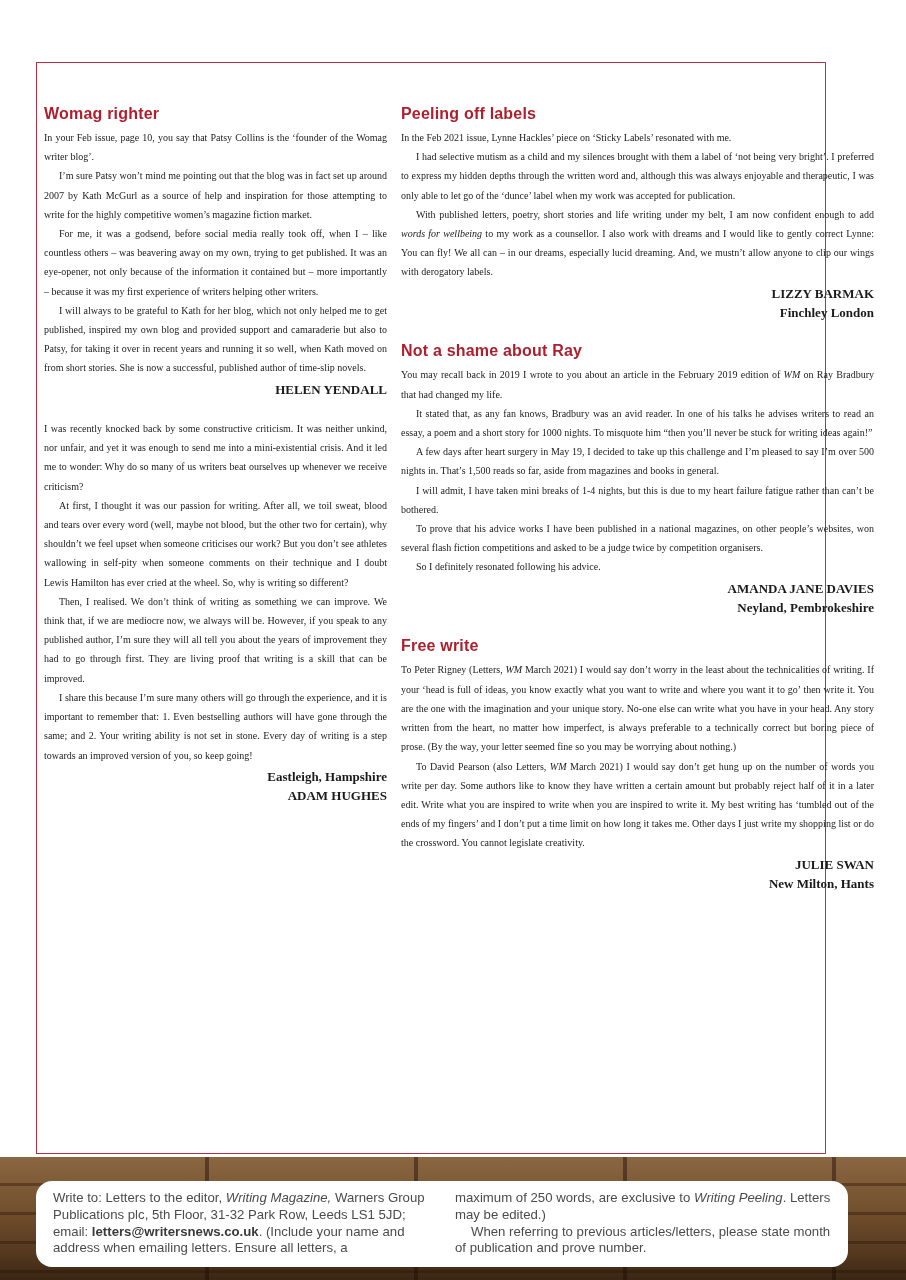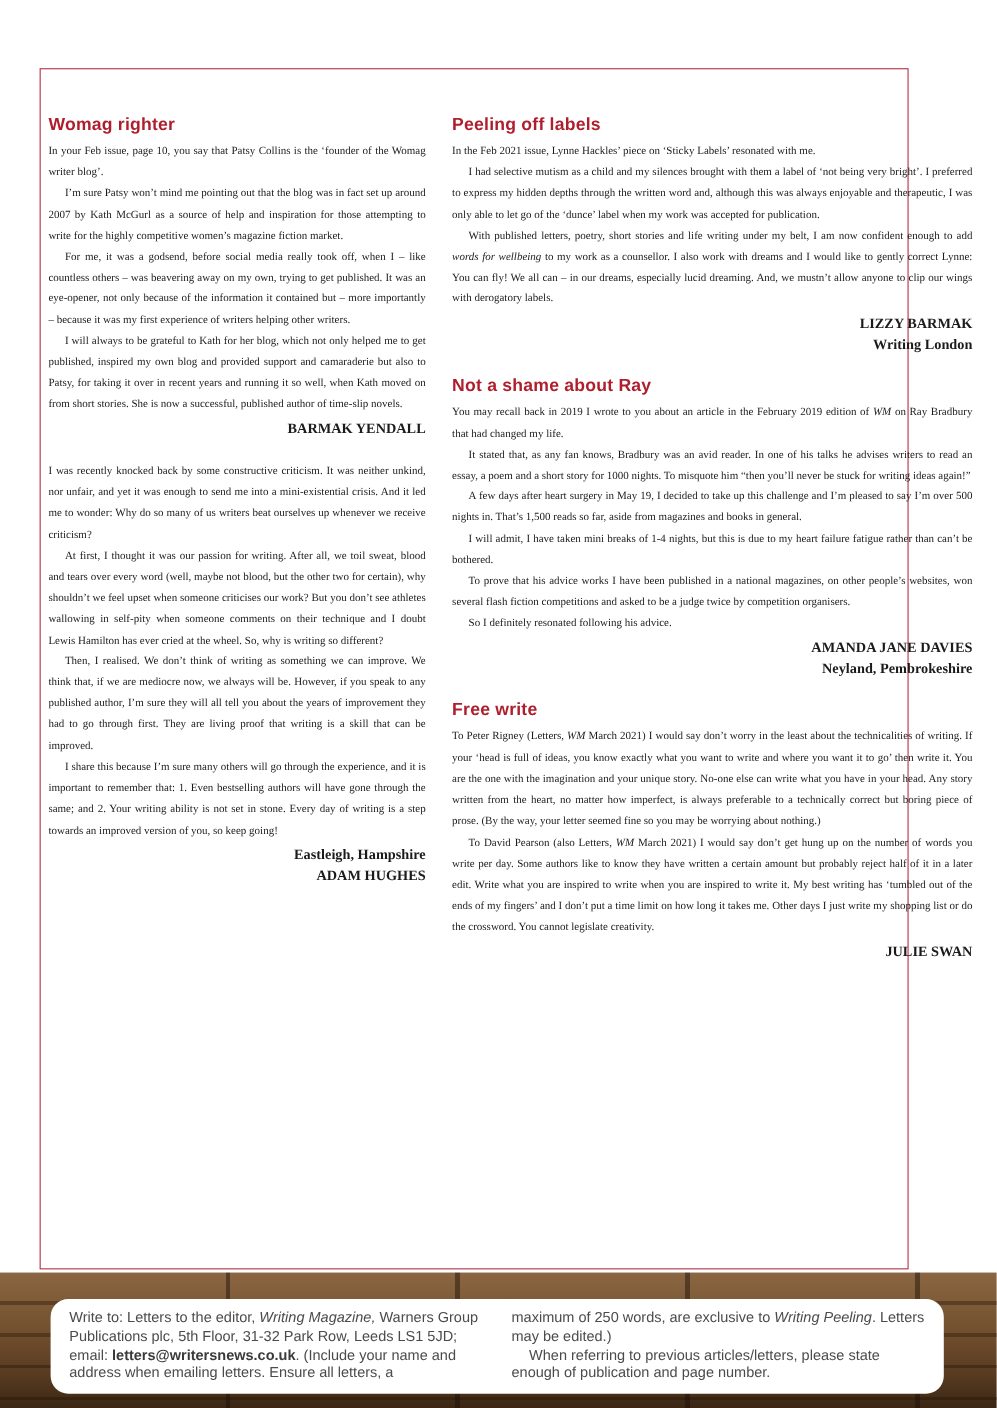--- a/index.html
+++ b/index.html
@@ -13,21 +13,21 @@
   }
 
   .letters-frame {
     position: absolute;
     left: 36px; top: 62px;
     width: 790px; height: 1092px;
     border: 1px solid #b23044;
   }
   .col { position: absolute; top: 42px; }
   .col-left  { left: 7px;   width: 343px; }
-  .col-right { left: 374px; width: 473px; }
+  .col-right { left: 364px; width: 473px; }
 
   .letter { margin-bottom: 20px; }
   .letter-heading {
     font-family: "Liberation Sans", "DejaVu Sans", sans-serif;
     font-size: 16px;
     font-weight: 700;
     color: #ae1e2c;
     letter-spacing: .2px;
     margin: 0 0 5px 0;
   }
@@ -51,21 +51,21 @@
     position: absolute;
     left: 0; top: 1157px;
     width: 906px; height: 123px;
     background:
       repeating-linear-gradient(90deg, rgba(0,0,0,0) 0 205px, rgba(25,12,4,.45) 205px 209px),
       repeating-linear-gradient(180deg, rgba(0,0,0,0) 0 26px, rgba(35,18,7,.38) 26px 29px),
       linear-gradient(180deg, #8a6642 0%, #75522f 40%, #55391f 78%, #3a2614 100%);
   }
   .footer-card {
     position: absolute;
-    left: 46px; top: 24px;
+    left: 36px; top: 24px;
     width: 812px;
     min-height: 80px;
     background: #ffffff;
     border-radius: 16px;
     padding: 9px 17px 10px 17px;
     display: flex;
     gap: 26px;
   }
   .footer-col { flex: 1; }
   .footer-col p {
@@ -84,21 +84,21 @@
 
 <div class="letters-frame">
   <div class="col col-left" id="col-left">
       <article class="letter">
         <h2 class="letter-heading">Womag righter</h2>
         <p class="body-para">In your Feb issue, page 10, you say that Patsy Collins is the ‘founder of the Womag writer blog’.</p>
         <p class="body-para">I’m sure Patsy won’t mind me pointing out that the blog was in fact set up around 2007 by Kath McGurl as a source of help and inspiration for those attempting to write for the highly competitive women’s magazine fiction market.</p>
         <p class="body-para">For me, it was a godsend, before social media really took off, when I – like countless others – was beavering away on my own, trying to get published. It was an eye-opener, not only because of the information it contained but – more importantly – because it was my first experience of writers helping other writers.</p>
         <p class="body-para">I will always to be grateful to Kath for her blog, which not only helped me to get published, inspired my own blog and provided support and camaraderie but also to Patsy, for taking it over in recent years and running it so well, when Kath moved on from short stories. She is now a successful, published author of time-slip novels.</p>
         <div class="signature">
-          <div>BARMAK YENDALL</div>
+          <div>HELEN YENDALL</div>
         </div>
       </article>
       <article class="letter">
         <p class="body-para">I was recently knocked back by some constructive criticism. It was neither unkind, nor unfair, and yet it was enough to send me into a mini-existential crisis. And it led me to wonder: Why do so many of us writers beat ourselves up whenever we receive criticism?</p>
         <p class="body-para">At first, I thought it was our passion for writing. After all, we toil sweat, blood and tears over every word (well, maybe not blood, but the other two for certain), why shouldn’t we feel upset when someone criticises our work? But you don’t see athletes wallowing in self-pity when someone comments on their technique and I doubt Lewis Hamilton has ever cried at the wheel. So, why is writing so different?</p>
         <p class="body-para">Then, I realised. We don’t think of writing as something we can improve. We think that, if we are mediocre now, we always will be. However, if you speak to any published author, I’m sure they will all tell you about the years of improvement they had to go through first. They are living proof that writing is a skill that can be improved.</p>
         <p class="body-para">I share this because I’m sure many others will go through the experience, and it is important to remember that: 1. Even bestselling authors will have gone through the same; and 2. Your writing ability is not set in stone. Every day of writing is a step towards an improved version of you, so keep going!</p>
         <div class="signature">
           <div>Eastleigh, Hampshire</div>
           <div>ADAM HUGHES</div>
@@ -106,21 +106,21 @@
       </article>
     </div>
   <div class="col col-right" id="col-right">
       <article class="letter">
         <h2 class="letter-heading">Peeling off labels</h2>
         <p class="body-para">In the Feb 2021 issue, Lynne Hackles’ piece on ‘Sticky Labels’ resonated with me.</p>
         <p class="body-para">I had selective mutism as a child and my silences brought with them a label of ‘not being very bright’. I preferred to express my hidden depths through the written word and, although this was always enjoyable and therapeutic, I was only able to let go of the ‘dunce’ label when my work was accepted for publication.</p>
         <p class="body-para">With published letters, poetry, short stories and life writing under my belt, I am now confident enough to add <i>words for wellbeing</i> to my work as a counsellor. I also work with dreams and I would like to gently correct Lynne: You can fly! We all can – in our dreams, especially lucid dreaming. And, we mustn’t allow anyone to clip our wings with derogatory labels.</p>
         <div class="signature">
           <div>LIZZY BARMAK</div>
-          <div>Writing London</div>
+          <div>Finchley London</div>
         </div>
       </article>
       <article class="letter">
         <h2 class="letter-heading">Not a shame about Ray</h2>
         <p class="body-para">You may recall back in 2019 I wrote to you about an article in the February 2019 edition of <i>WM</i> on Ray Bradbury that had changed my life.</p>
         <p class="body-para">It stated that, as any fan knows, Bradbury was an avid reader. In one of his talks he advises writers to read an essay, a poem and a short story for 1000 nights. To misquote him “then you’ll never be stuck for writing ideas again!”</p>
         <p class="body-para">A few days after heart surgery in May 19, I decided to take up this challenge and I’m pleased to say I’m over 500 nights in. That’s 1,500 reads so far, aside from magazines and books in general.</p>
         <p class="body-para">I will admit, I have taken mini breaks of 1-4 nights, but this is due to my heart failure fatigue rather than can’t be bothered.</p>
         <p class="body-para">To prove that his advice works I have been published in a national magazines, on other people’s websites, won several flash fiction competitions and asked to be a judge twice by competition organisers.</p>
         <p class="body-para">So I definitely resonated following his advice.</p>
@@ -128,28 +128,29 @@
           <div>AMANDA JANE DAVIES</div>
           <div>Neyland, Pembrokeshire</div>
         </div>
       </article>
       <article class="letter">
         <h2 class="letter-heading">Free write</h2>
         <p class="body-para">To Peter Rigney (Letters, <i>WM</i> March 2021) I would say don’t worry in the least about the technicalities of writing. If your ‘head is full of ideas, you know exactly what you want to write and where you want it to go’ then write it. You are the one with the imagination and your unique story. No-one else can write what you have in your head. Any story written from the heart, no matter how imperfect, is always preferable to a technically correct but boring piece of prose. (By the way, your letter seemed fine so you may be worrying about nothing.)</p>
         <p class="body-para">To David Pearson (also Letters, <i>WM</i> March 2021) I would say don’t get hung up on the number of words you write per day. Some authors like to know they have written a certain amount but probably reject half of it in a later edit. Write what you are inspired to write when you are inspired to write it. My best writing has ‘tumbled out of the ends of my fingers’ and I don’t put a time limit on how long it takes me. Other days I just write my shopping list or do the crossword. You cannot legislate creativity.</p>
         <div class="signature">
           <div>JULIE SWAN</div>
+          <div>New Milton, Hants</div>
         </div>
       </article>
     </div>
 </div>
 
 <div class="footer-wood">
   <div class="footer-card">
     <div class="footer-col" id="footer-left">
         <p>Write to: Letters to the editor, <i>Writing Magazine,</i> Warners Group Publications plc, 5th Floor, 31-32 Park Row, Leeds LS1 5JD; email: <b>letters@writersnews.co.uk</b>. (Include your name and address when emailing letters. Ensure all letters, a</p>
       </div>
     <div class="footer-col" id="footer-right">
         <p>maximum of 250 words, are exclusive to <i>Writing Peeling</i>. Letters may be edited.)</p>
-        <p>When referring to previous articles/letters, please state enough of publication and page number.</p>
+        <p>When referring to previous articles/letters, please state month of publication and prove number.</p>
       </div>
   </div>
 </div>
 
 </body></html>

